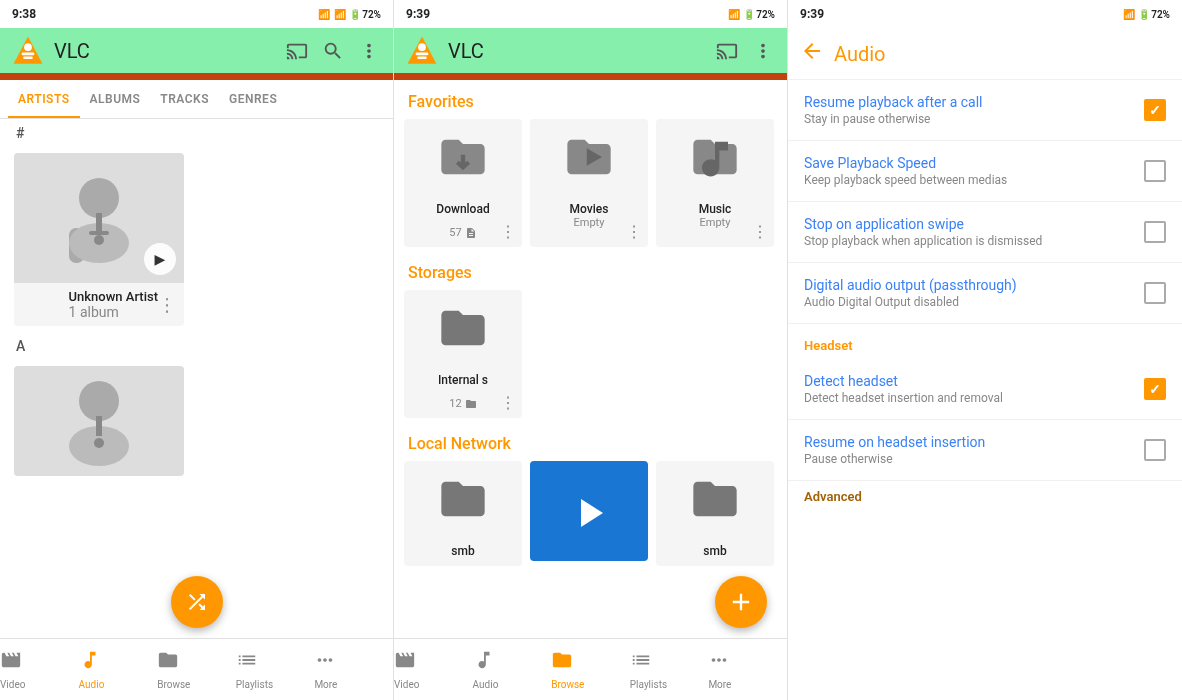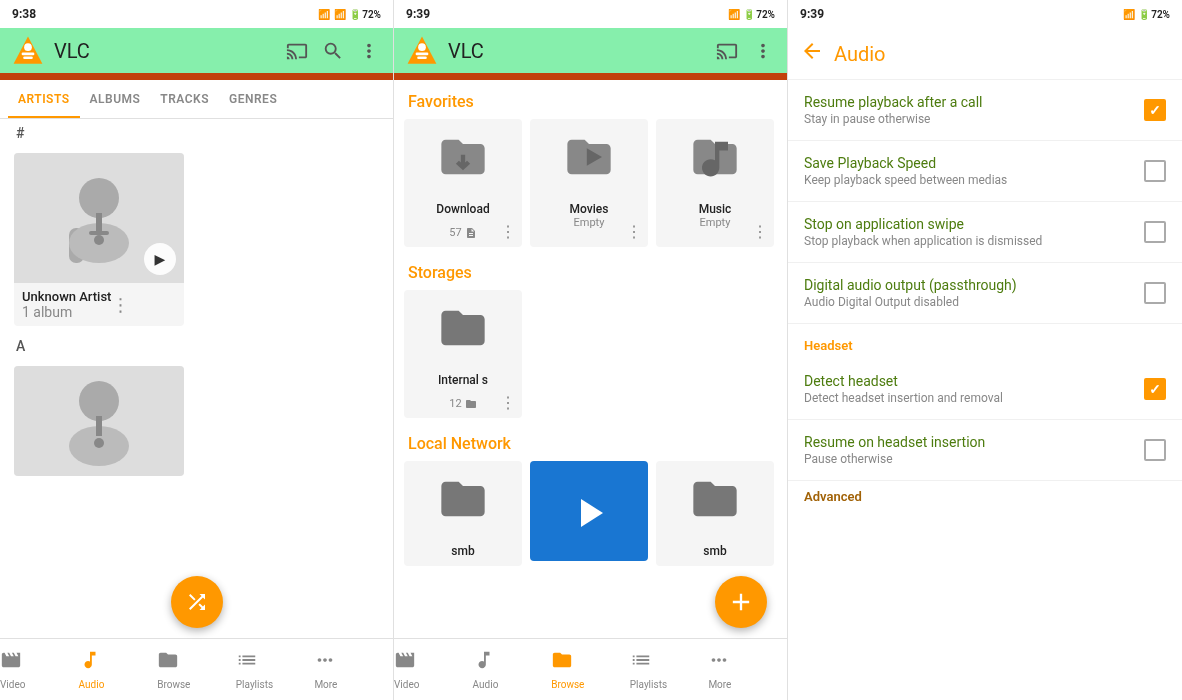--- a/index.html
+++ b/index.html
@@ -134,21 +134,21 @@
       display: flex;
       align-items: center;
       justify-content: center;
       font-size: 14px;
       color: #333;
     }
     .artist-info {
       padding: 6px 8px;
       display: flex;
       align-items: center;
-      justify-content: flex-start;
+      justify-content: flex-end;
     }
     .artist-name { font-size: 13px; font-weight: 500; color: #222; }
     .artist-sub { font-size: 14px; color: #888; }
     .more-btn { color: #888; font-size: 18px; cursor: pointer; }
 
     
     .bottom-nav {
       height: 62px;
       border-top: 1px solid #e0e0e0;
       display: flex;
@@ -268,21 +268,21 @@
 
     .settings-list { flex: 1; overflow-y: auto; }
     .setting-item {
       display: flex;
       align-items: center;
       padding: 14px 16px;
       border-bottom: 1px solid #f0f0f0;
       gap: 12px;
     }
     .setting-text { flex: 1; }
-    .setting-label { font-size: 14px; color: #4d7c0f; font-weight: 400; }
+    .setting-label { font-size: 14px; color: #3b82f6; font-weight: 400; }
     .setting-desc { font-size: 12px; color: #888; margin-top: 2px; }
 
     .checkbox {
       width: 22px;
       height: 22px;
       border: 2px solid #aaa;
       border-radius: 2px;
       display: flex;
       align-items: center;
       justify-content: center;

